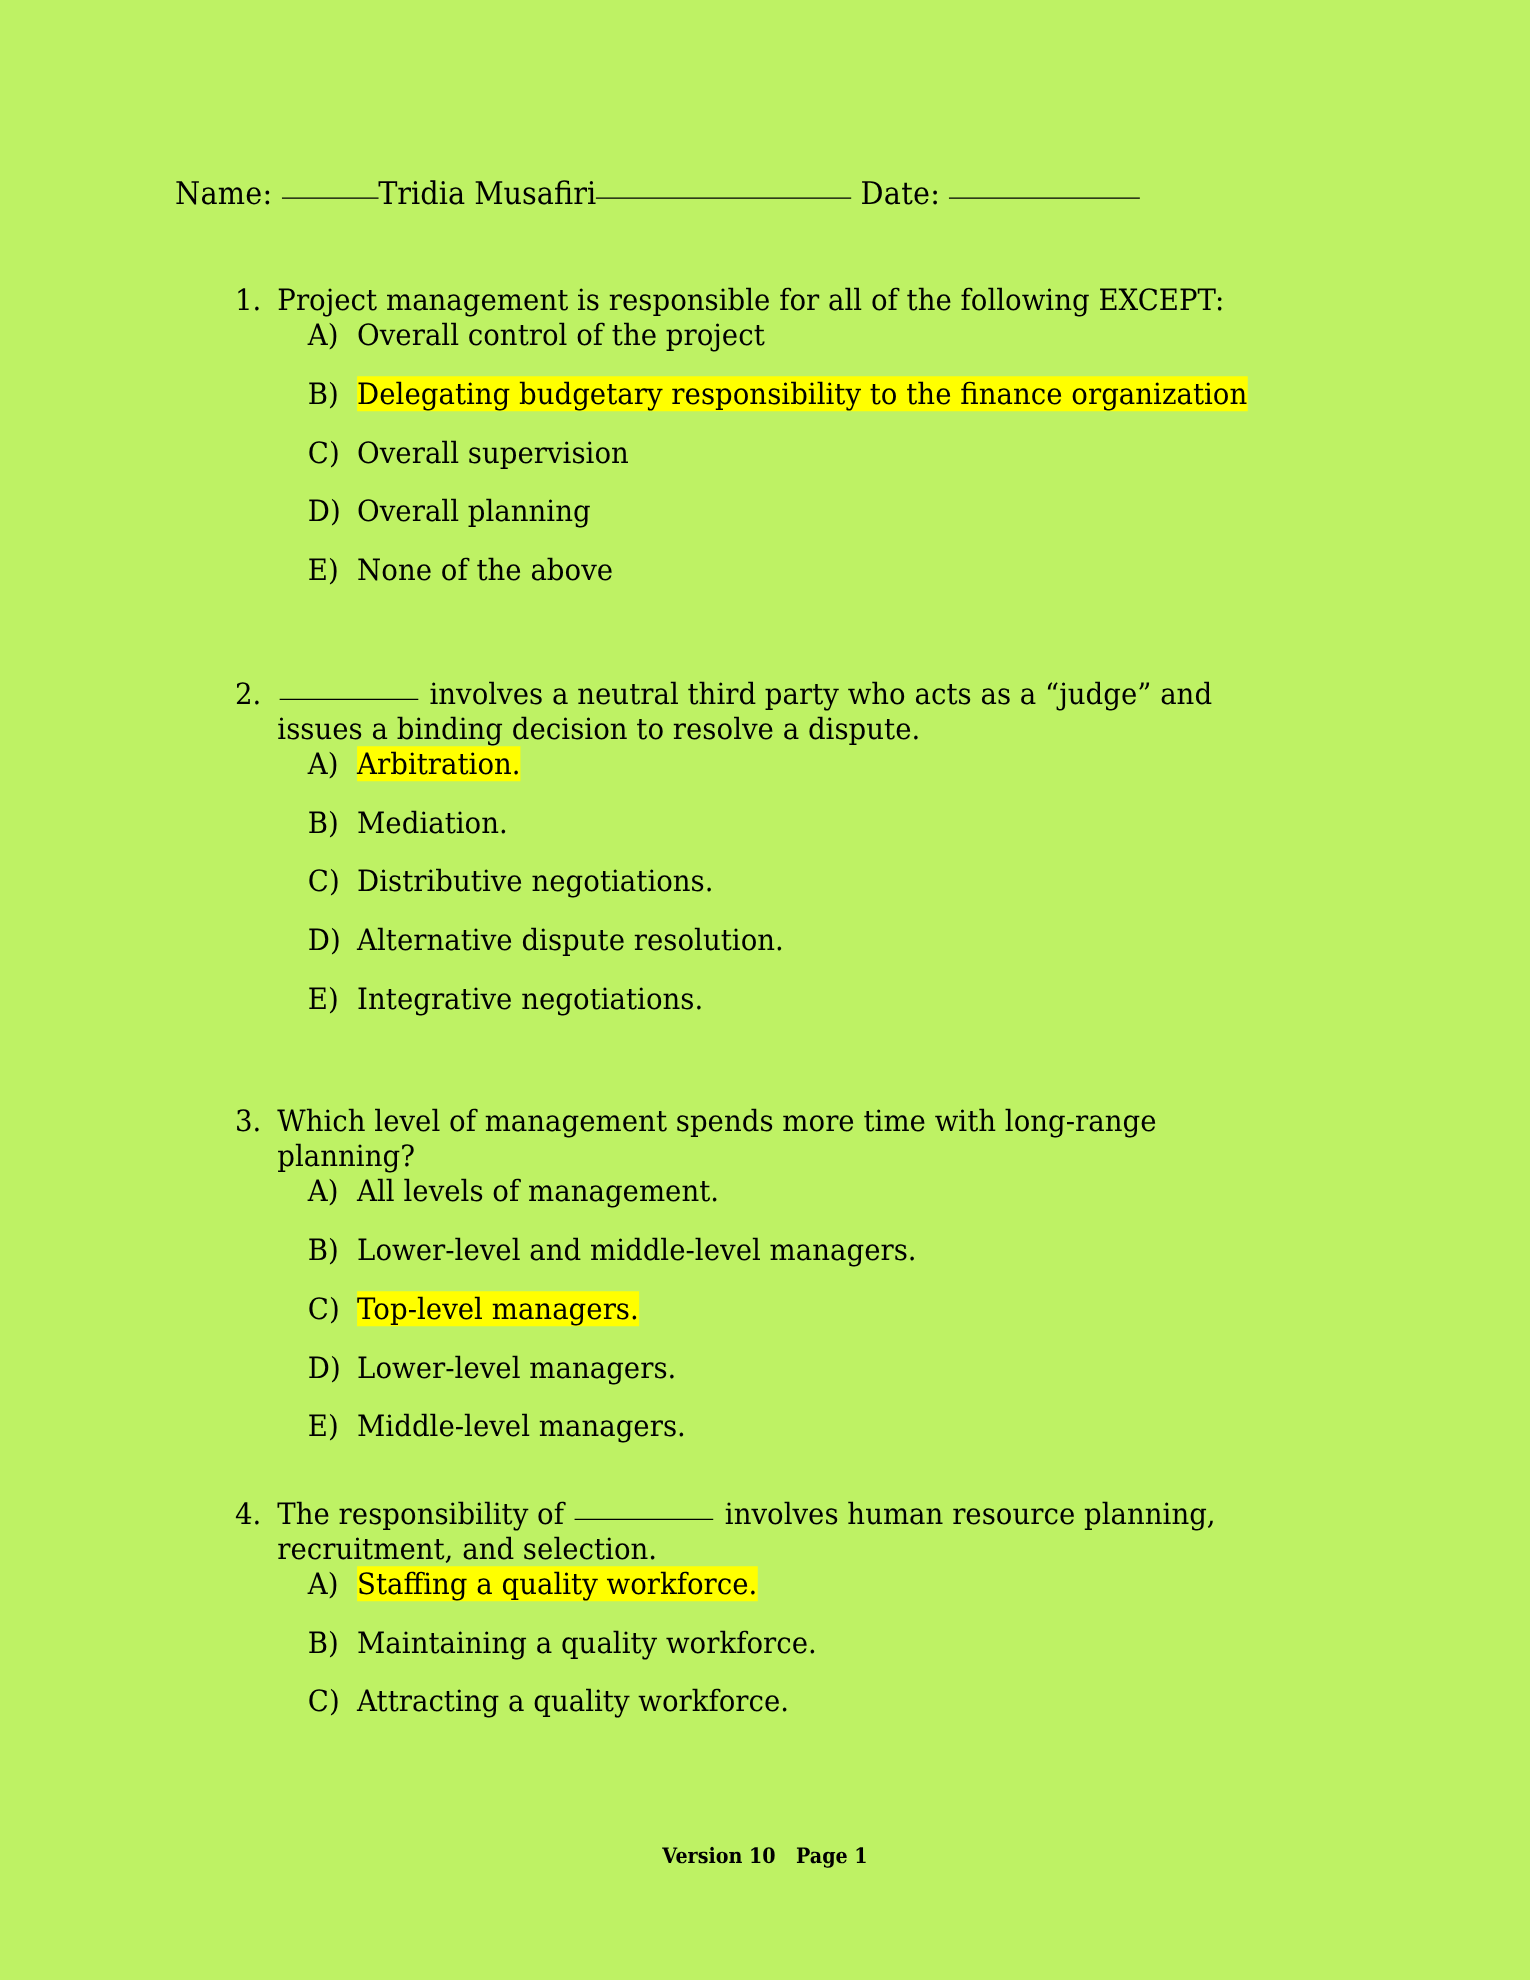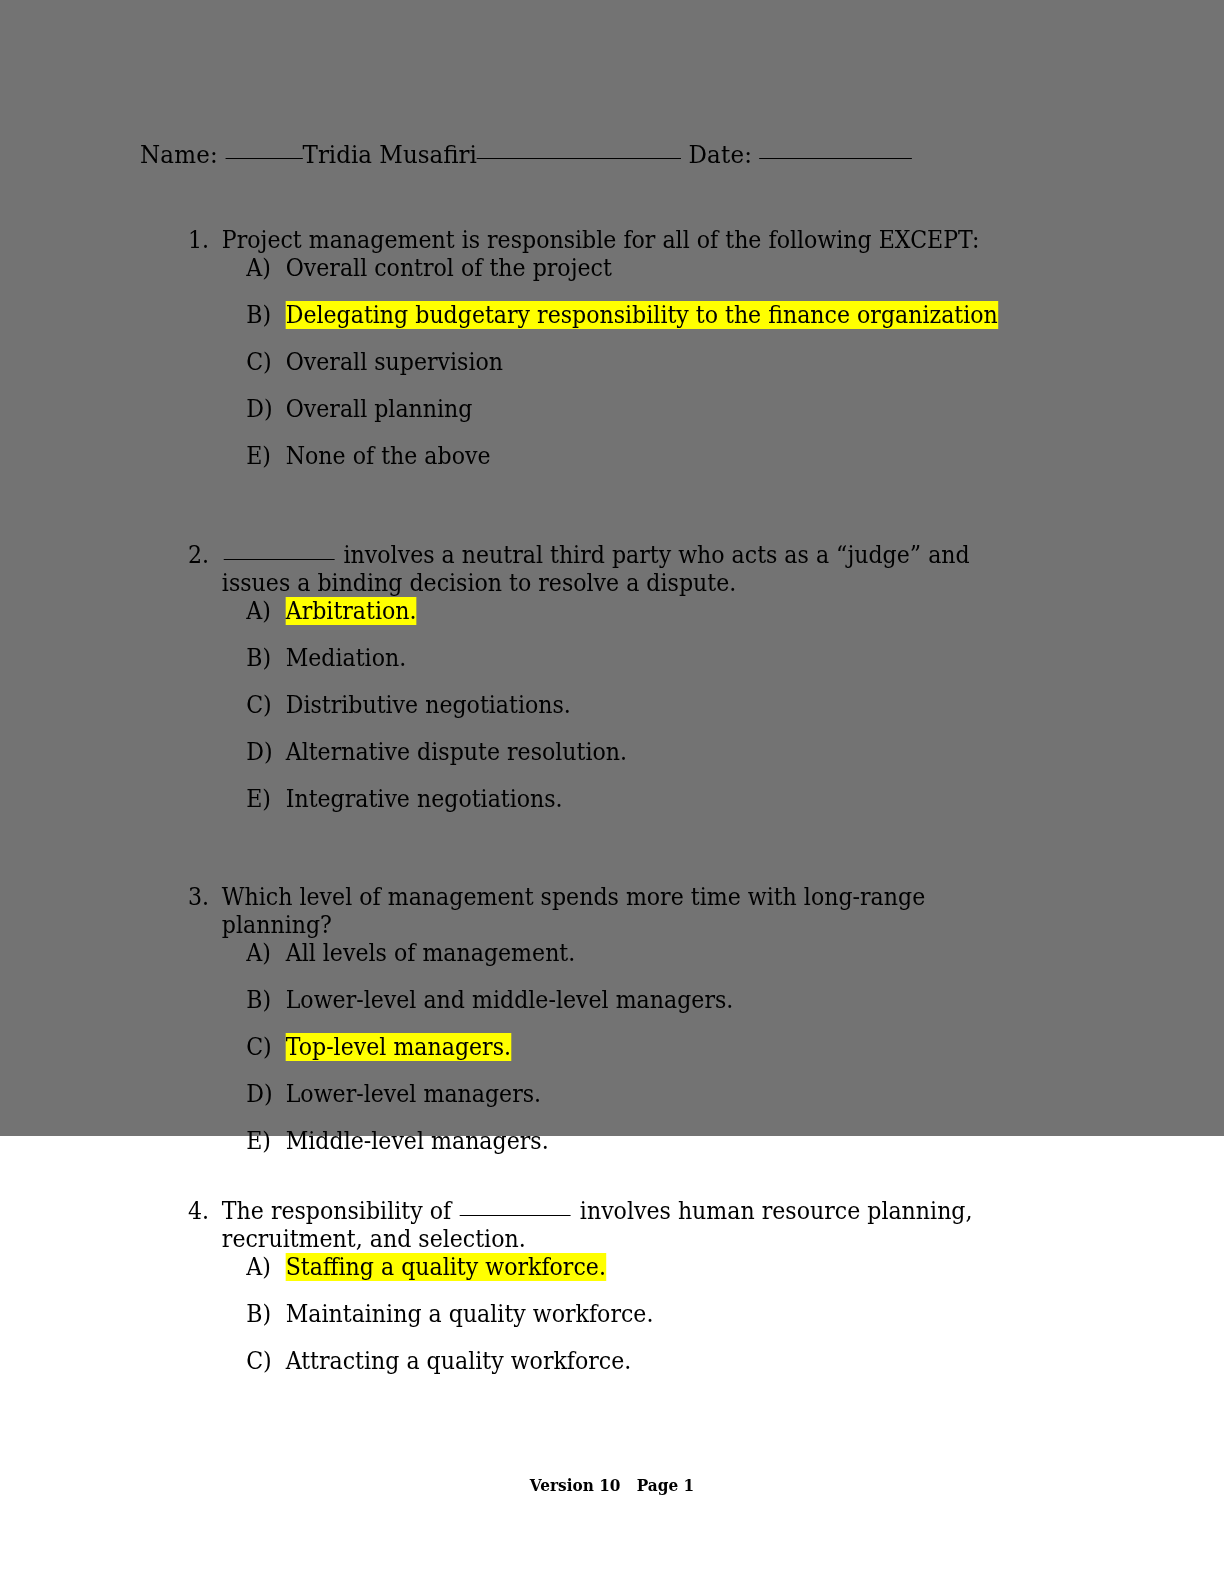--- a/index.html
+++ b/index.html
@@ -12,22 +12,22 @@
     height: 1584px;
     position: relative;
     font-family: "DejaVu Serif", "Liberation Serif", serif;
     color: #000000;
     overflow: hidden;
   }
 
   .page {
     position: relative;
     width: 1224px;
-    height: 1136px;
-    background: #737373;
+    height: 1584px;
+    background: #bef264;
   }
 
   
   .header-line {
     position: absolute;
     top: 138px;
     left: 140px;
     right: 100px;
     font-size: 25px;
     line-height: 34px;

